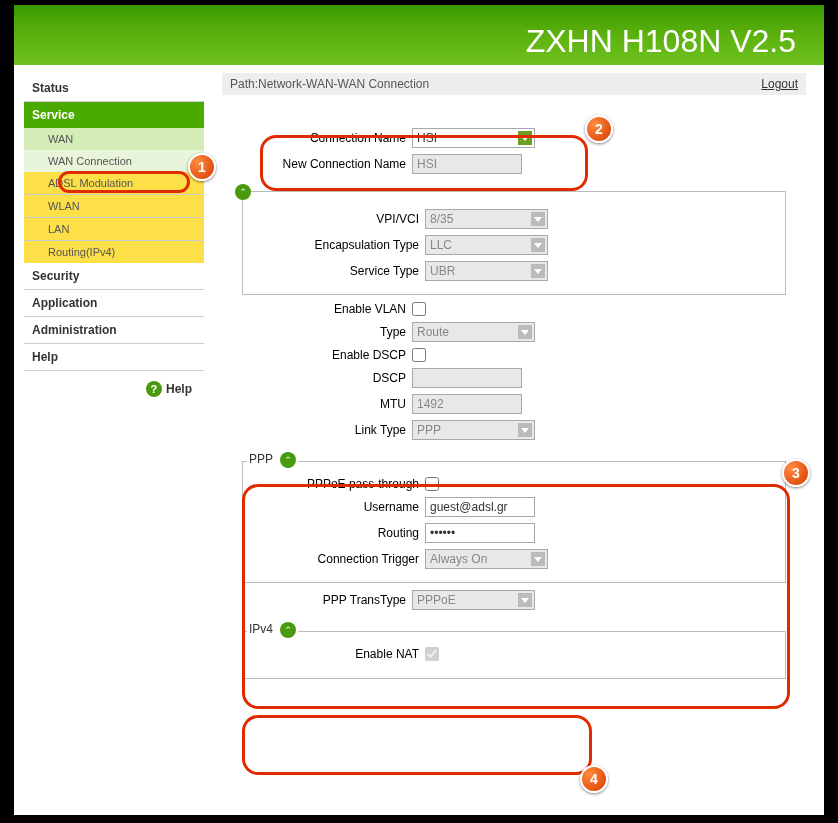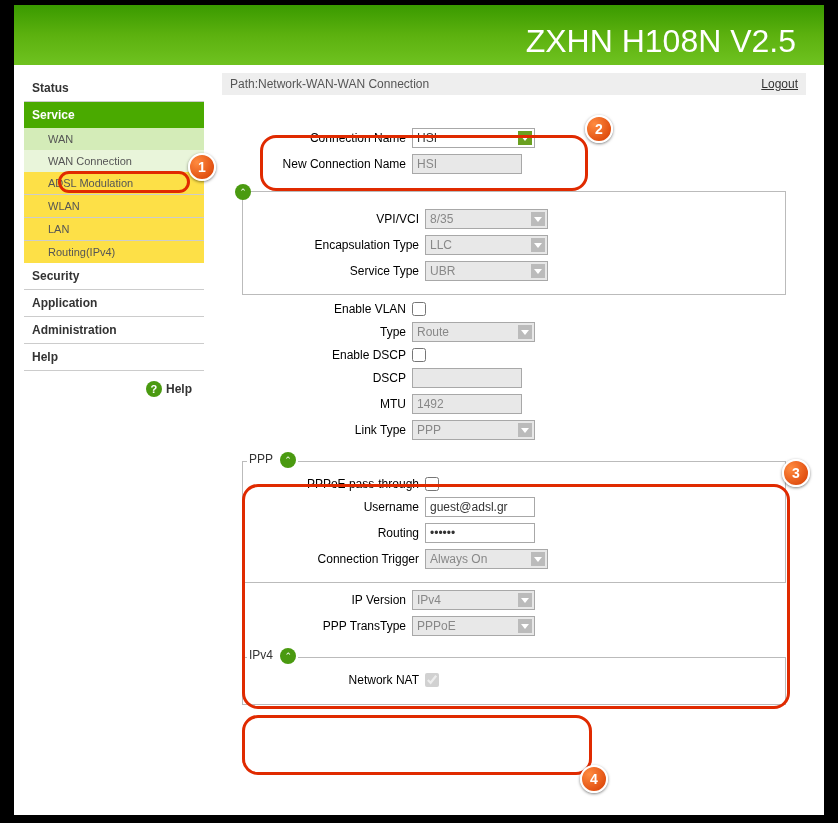--- a/index.html
+++ b/index.html
@@ -380,50 +380,39 @@
               <span class="caret">
                   <svg width="8" height="8">
                     <polygon points="0,2 8,2 4,7" fill="#fff"></polygon>
                   </svg>
                 </span>
             </div>
           </div>
         </div>
 
         <div class="row">
-          <label>IP Version</label>
-          <div class="select-box disabled">
-            <span>IPv4</span>
-            <span class="caret">
-                <svg width="8" height="8">
-                  <polygon points="0,2 8,2 4,7" fill="#fff"></polygon>
-                </svg>
-              </span>
-          </div>
-        </div>
-        <div class="row">
           <label>PPP TransType</label>
           <div class="select-box disabled">
             <span>PPPoE</span>
             <span class="caret">
                 <svg width="8" height="8">
                   <polygon points="0,2 8,2 4,7" fill="#fff"></polygon>
                 </svg>
               </span>
           </div>
         </div>
 
         <div class="section" style="margin-top:18px; padding-bottom:14px;">
           <span class="section-header">
             <span>IPv4</span>
             <span class="collapse-icon inline">⌃</span>
           </span>
           <div style="height:6px"></div>
           <div class="row">
-            <label>Network NAT</label>
+            <label>Enable NAT</label>
             <input type="checkbox" class="checkbox" checked="" disabled="" style="">
           </div>
         </div>
 
       </div>
     </div>
   </div>
 
   <div class="hl" style="left:44px; top:166px; width:132px; height:22px;"></div>
   <div class="hl" style="left:246px; top:130px; width:328px; height:56px;"></div>

